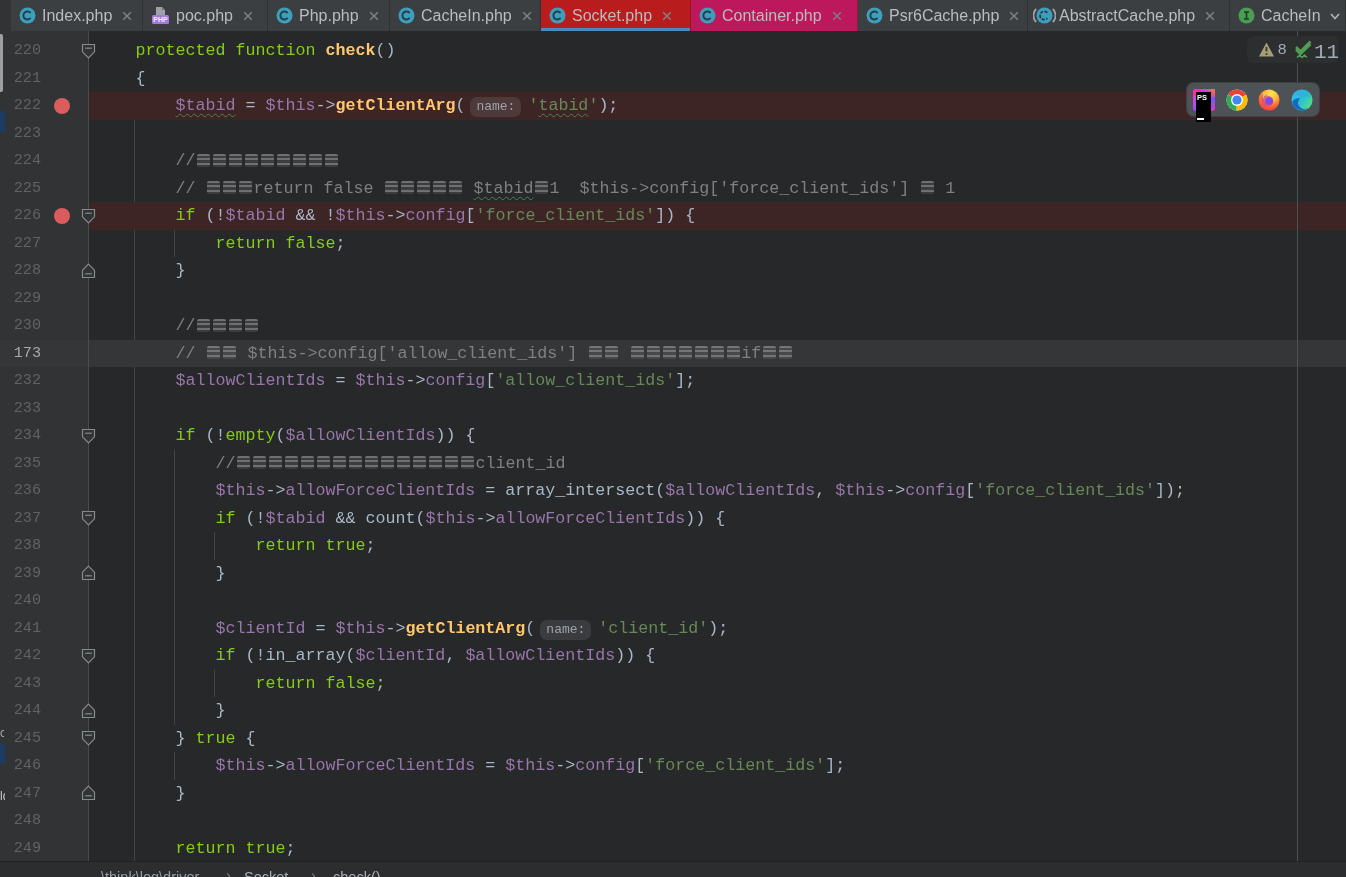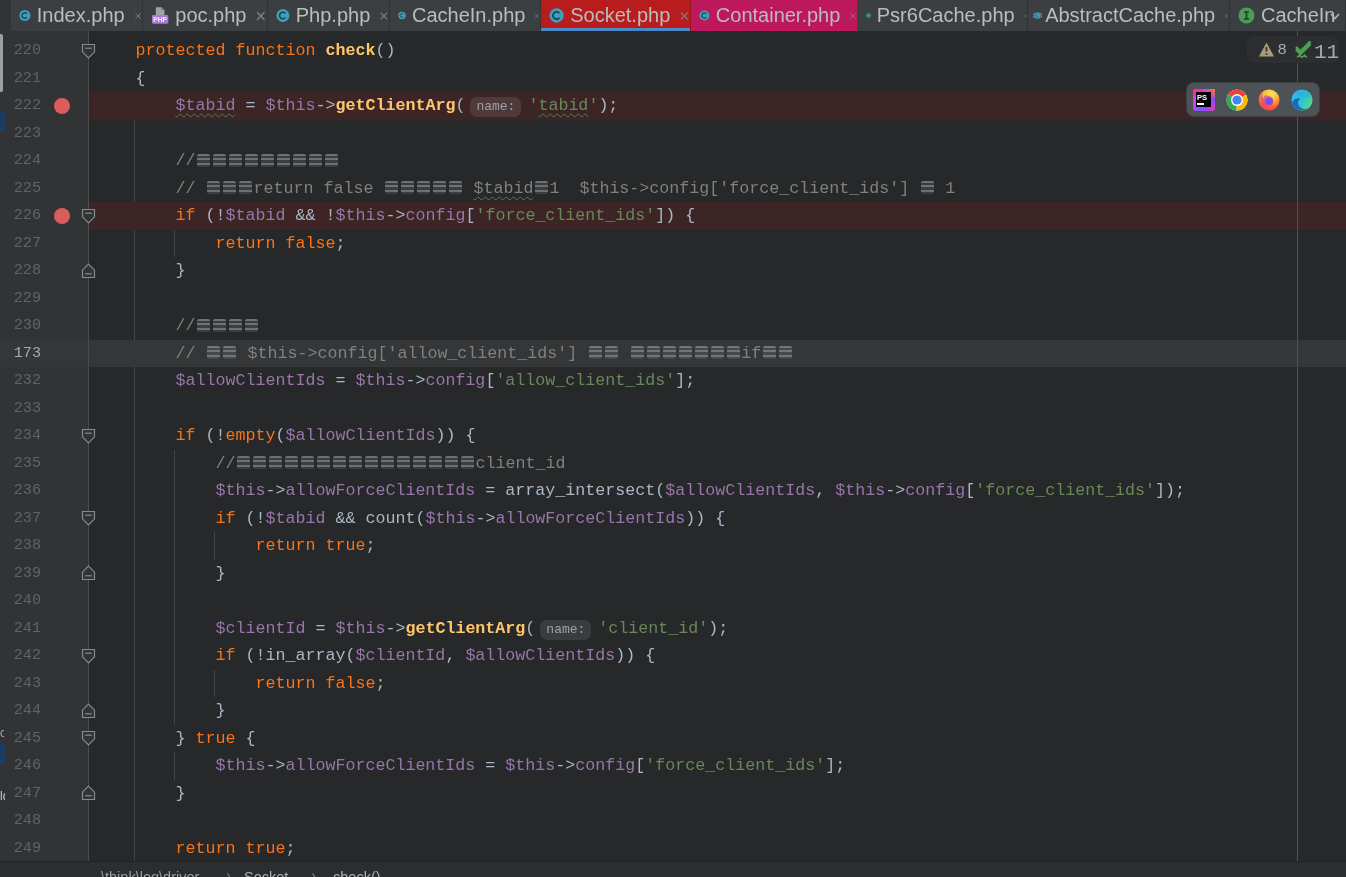--- a/index.html
+++ b/index.html
@@ -1,33 +1,33 @@
 <!DOCTYPE html>
 <html><head><meta charset="utf-8"><style>
 html,body{margin:0;padding:0}
 body{width:1346px;height:877px;position:relative;overflow:hidden;background:#262829;
  font-family:"Liberation Sans",sans-serif;}
 *{box-sizing:border-box}
 .abs{position:absolute}
 pre{margin:0;font-family:"Liberation Mono",monospace;}
 #code{position:absolute;left:95.5px;top:37px;font-size:16.666px;line-height:27.5px;color:#A9B7C6;z-index:20;letter-spacing:0}
 #nums{position:absolute;left:0;top:37px;width:41px;text-align:right;font-size:15.2px;line-height:27.5px;color:#606366;z-index:20}
-.k{color:#f97316}
+.k{color:#84cc16}
 .v{color:#9876AA}
 .f{color:#FFC66D;font-weight:bold}
 .s{color:#6A8759}
 .c{color:#808080}
 .wv{text-decoration:underline;text-decoration-style:wavy;text-decoration-color:#4E8052;text-decoration-thickness:1px;text-underline-offset:3px}
 .wy{text-decoration-style:wavy;text-decoration-color:#756e3e;text-decoration-thickness:1px;text-underline-offset:3px}
 .j{display:inline-block;width:13px;height:13px;margin:0 1.5px;border-radius:2px;vertical-align:-1.5px;background:repeating-linear-gradient(180deg,rgba(154,156,158,.62) 0 2px,rgba(154,156,158,.18) 2px 4.3px)}
 .pill{display:inline-block;width:51px;margin:0 7px 0 5px;height:20px;line-height:20px;border-radius:7px;
  background:rgba(185,185,200,.14);color:#9DA2A8;font-size:13px;text-align:center;vertical-align:0px;
  font-family:"Liberation Mono",monospace}
 .tab{display:flex;align-items:center;height:31px;position:absolute;top:0;padding-left:8px}
-.tlabel{font-size:20px;color:#BABCBE;margin-left:6px;white-space:nowrap}
+.tlabel{font-size:16px;color:#BABCBE;margin-left:6px;white-space:nowrap}
 .tx{margin-left:9px}
 </style></head>
 <body>
 <div class="abs" style="left:0;top:31px;width:89px;height:831px;background:#313335;z-index:1"></div>
 <div class="abs" style="left:133.5px;top:119.5px;width:1px;height:82.5px;background:#414549;z-index:5"></div>
 <div class="abs" style="left:133.5px;top:229.5px;width:1px;height:110.0px;background:#414549;z-index:5"></div>
 <div class="abs" style="left:133.5px;top:367.0px;width:1px;height:495.0px;background:#414549;z-index:5"></div>
 <div class="abs" style="left:173.5px;top:229.5px;width:1px;height:27.5px;background:#414549;z-index:5"></div>
 <div class="abs" style="left:173.5px;top:449.5px;width:1px;height:275.0px;background:#414549;z-index:5"></div>
 <div class="abs" style="left:173.5px;top:752.0px;width:1px;height:27.5px;background:#414549;z-index:5"></div>
@@ -150,21 +150,21 @@
     <path d="M2 8 L6.5 12.5 L16.5 2.5" fill="none" stroke="#4F9E53" stroke-width="2.6"></path>
     <path d="M2 10.5 L6.5 15 L16.5 5" fill="none" stroke="#4F9E53" stroke-width="2.6"></path>
     <path d="M3 18.5 l2.5-2.5 2.5 2.5 2.5-2.5 2.5 2.5" fill="none" stroke="#4F9E53" stroke-width="1.5"></path>
   </svg>
 <div class="abs" style="left:1314px;top:41px;font-family:'Liberation Mono',monospace;font-size:21px;color:#A2ACB4;z-index:26">11</div>
 <div class="abs" style="left:1186px;top:82px;width:134px;height:35px;border-radius:8px;background:#4C5256;z-index:30;border:1px solid rgba(0,0,0,0.2)"></div>
 <div class="abs" style="left:1192.5px;top:88.5px;width:22px;height:22px;z-index:31">
     <div class="abs" style="left:0;top:0;width:22px;height:22px;background:linear-gradient(135deg,#F7418E 0%,#C346F1 35%,#7C52FF 70%,#FE2EB6 100%);border-radius:3px">
       <div class="abs" style="left:0;top:0;width:10px;height:7px;background:#FD2DA6;border-radius:3px 0 0 0"></div>
       <div class="abs" style="right:0;top:0;width:8px;height:8px;background:linear-gradient(45deg,#a03df0,#FF7A3D)"></div>
-      <div class="abs" style="left:3px;top:3px;width:15px;height:15px;background:#000">
+      <div class="abs" style="left:3px;top:3px;width:15px;height:30px;background:#000">
         <div style="position:absolute;left:1.5px;top:1px;color:#fff;font-size:7.5px;font-weight:bold;font-family:'Liberation Sans',sans-serif">PS</div>
         <div class="abs" style="left:1.5px;bottom:2px;width:7px;height:1.6px;background:#fff"></div>
       </div>
     </div>
   </div>
 <div class="abs" style="left:1226px;top:88.5px;z-index:31"><svg width="22" height="22" viewBox="0 0 20 20">
       <circle cx="10" cy="10" r="9.6" fill="#fff"></circle>
       <path d="M10 10 L1.8 5 A9.6 9.6 0 0 1 18.3 5.3 Z" fill="#EA4335"></path>
       <path d="M10 10 L1.8 5 A9.6 9.6 0 0 0 9.6 19.6 Z" fill="#34A853"></path>
       <path d="M10 10 L9.6 19.6 A9.6 9.6 0 0 0 18.3 5.3 Z" fill="#FBBC05"></path>

